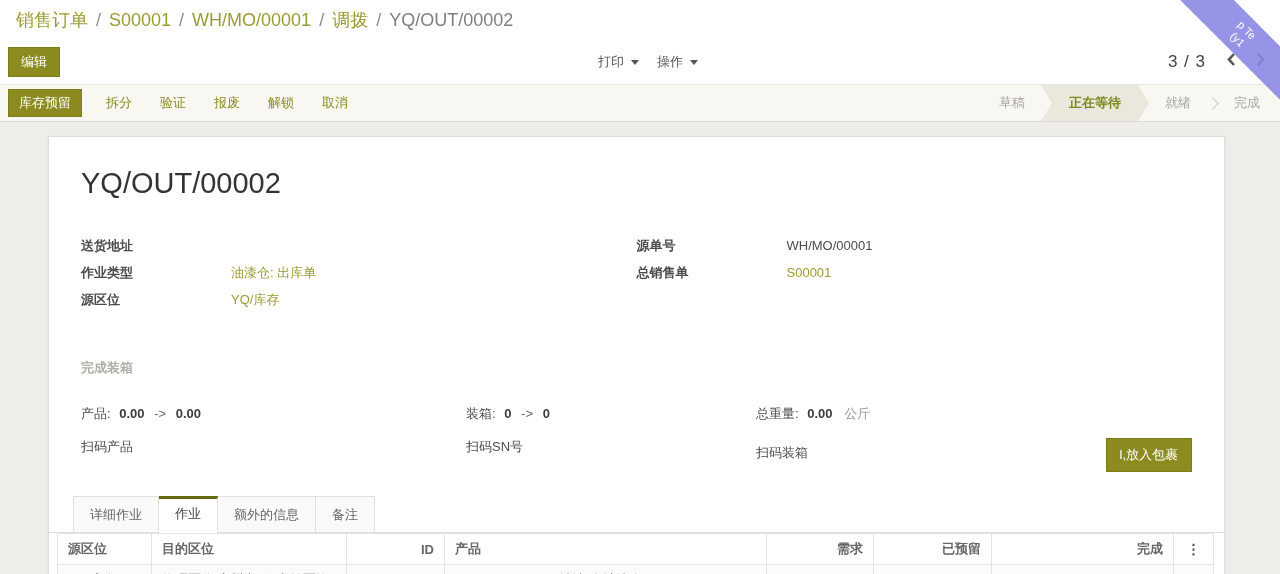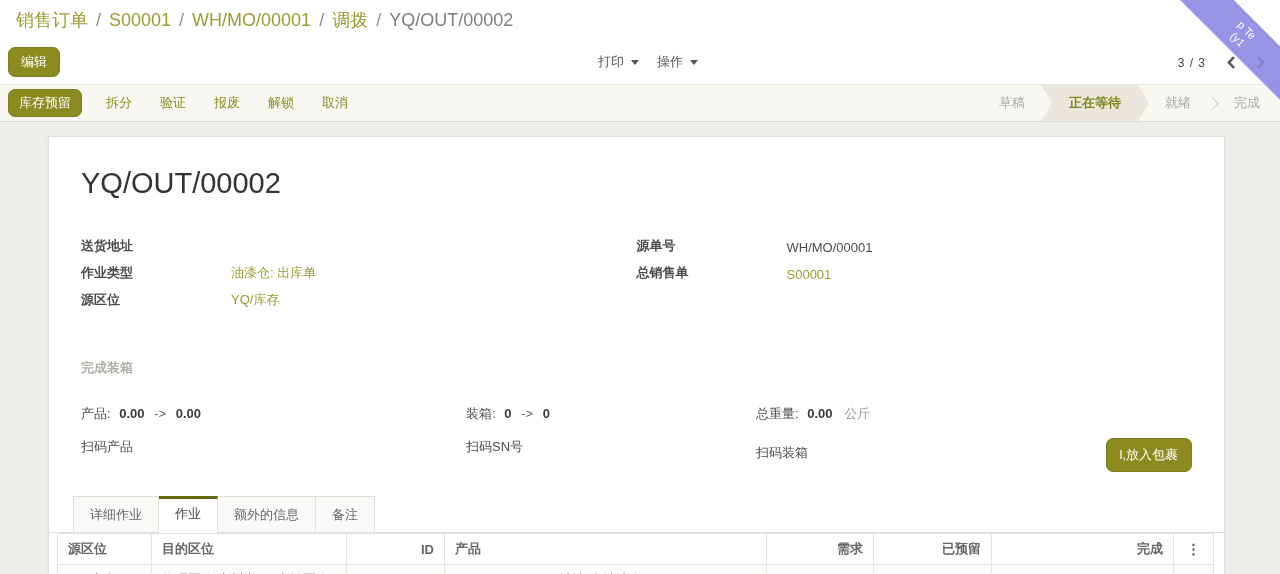--- a/index.html
+++ b/index.html
@@ -9,45 +9,45 @@
     font-family:"Liberation Sans", sans-serif; font-size:13px; color:#4c4c4c;
     background:#efede9;
   }
   
   .breadcrumb-bar { height:40px; background:#fff; display:flex; align-items:center; padding:0 16px; font-size:18px; white-space:nowrap; }
   .bc-link { color:#9b9b33; cursor:pointer; }
   .bc-sep { color:#8d8d8d; margin:0 8px; }
   .bc-current { color:#807f7c; }
   
   .control-bar { height:44px; background:#fff; display:flex; align-items:center; position:relative; }
-  .btn-olive { background:#8b8b1f; color:#fff; border:1px solid #7d7d1c; padding:5px 12px; font-size:13px; border-radius:7px; cursor:pointer; font-family:inherit; }
+  .btn-olive { background:#8b8b1f; color:#fff; border:1px solid #7d7d1c; padding:5px 12px; font-size:13px; border-radius:0; cursor:pointer; font-family:inherit; }
   .edit-btn { margin-left:8px; }
   .center-actions { position:absolute; left:16px; right:0; display:flex; justify-content:center; gap:18px; color:#555; pointer-events:none; }
   .dropdown { display:flex; align-items:center; gap:7px; cursor:pointer; pointer-events:auto; }
   .caret-down { width:0; height:0; border-left:4px solid transparent; border-right:4px solid transparent; border-top:5px solid #555; }
-  .pager { position:absolute; right:14px; display:flex; align-items:flex-end; gap:20px; color:#444; font-size:12px; }
+  .pager { position:absolute; right:14px; display:flex; align-items:flex-start; gap:20px; color:#444; font-size:17px; }
   .pager-text { letter-spacing:1px; }
   .chev { cursor:pointer; display:flex; align-items:center; }
   
   .status-bar { height:38px; background:#f8f7f2; border-top:1px solid #e8e6e0; border-bottom:1px solid #dcdad4; display:flex; align-items:center; }
   .sb-left { display:flex; align-items:center; padding-left:8px; }
   .sb-primary { padding:4px 10px; margin-right:10px; }
   .sb-link { color:#8b8b1f; padding:4px 14px; cursor:pointer; background:none; border:none; font-size:13px; font-family:inherit; }
   .pipeline { margin-left:auto; display:flex; align-items:center; height:100%; padding-right:4px; }
   .step { color:#a9a7a2; padding:0 16px; height:100%; display:flex; align-items:center; cursor:pointer;text-align:center; }
   .step.active { background:#eae7dd; clip-path:polygon(0 0, calc(100% - 11px) 0, 100% 50%, calc(100% - 11px) 100%, 0 100%, 11px 50%); color:#7b8a1e; font-weight:bold; padding:0 28px; cursor:default; }
   .chev-sep { width:9px; height:9px; border-top:1px solid #ccc9c2; border-right:1px solid #ccc9c2; transform:rotate(45deg); margin:0 1px; flex:none; }
   
   .content { height:452px; padding:14px 0 0 48px; }
   .sheet { width:1177px; height:100%; background:#fff; border:1px solid #e0ded8; border-bottom:none; box-shadow:0 1px 3px rgba(0,0,0,.05); padding-top:24px; }
   .sheet-pad { padding:0 32px; }
   .doc-title { font-size:29px; font-weight:normal; color:#333; margin:6px 0 36px; }
   .field-grid { display:flex; }
   .field-col { width:50%; }
-  .field-row { display:flex; margin-bottom:8px; min-height:19px; align-items:flex-end; }
+  .field-row { display:flex; margin-bottom:8px; min-height:19px; align-items:center; }
   .field-label { width:150px; font-weight:bold; color:#4c4c4c; flex:none; }
   .field-value { color:#4c4c4c; }
   .link { color:#9b9b33; cursor:pointer; }
   .group-title { color:#b2afa8; font-weight:bold; margin:42px 0 28px; }
   .stats-row { display:flex; margin-bottom:15px; align-items:baseline; }
   .stat-c1 { width:385px; } .stat-c2 { width:290px; } .stat-c3 { flex:1; }
   .stat-label { color:#4c4c4c; margin-right:5px; }
   .stat-num { font-weight:bold; color:#3c3c3c; }
   .stat-arrow { color:#666; margin:0 6px; }
   .stat-unit { color:#9a9893; margin-left:8px; }

